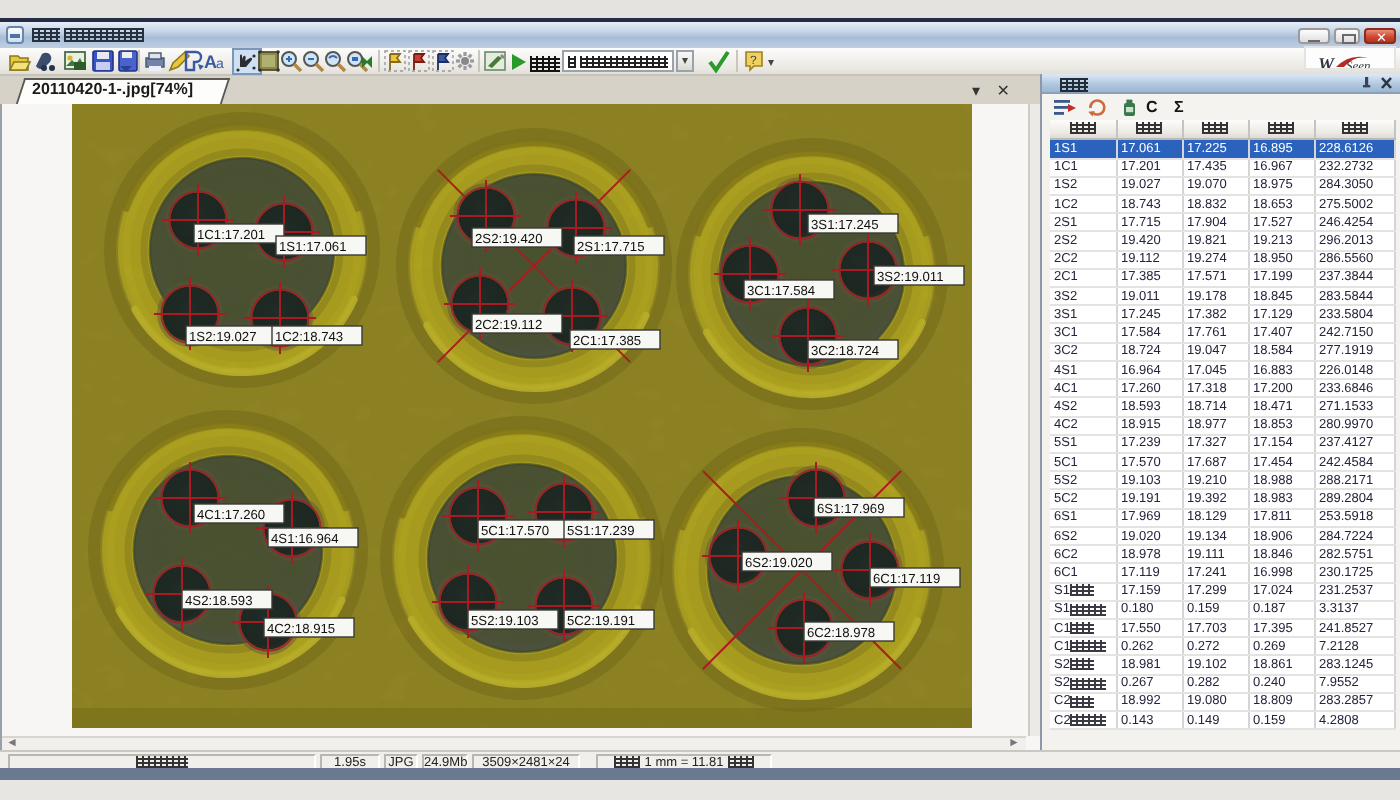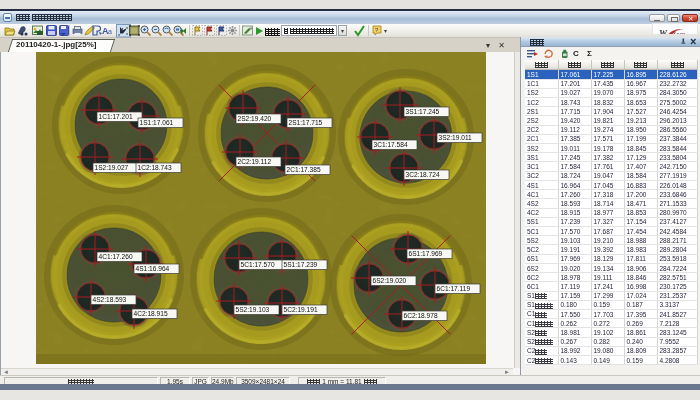--- a/index.html
+++ b/index.html
@@ -199,21 +199,21 @@
    <rect x="16" y="1" width="1" height="11" fill="#c9c6be"></rect>
    <g transform="translate(20,1)">
             <path d="M1 1 h8 v7 h-4 l-2 2 v-2 h-2 z" fill="#f0d060" stroke="#a08020" stroke-width="0.8"></path>
             <text x="3" y="7" font-size="6" fill="#444" font-family="Liberation Sans">?</text>
           </g>
    <text x="32" y="9" font-size="6" fill="#444" font-family="Liberation Sans">▾</text>
   </svg>
  </div>
  <div id="tabbar">
   <div id="tab1"></div>
-  <div id="tab1t">20110420-1-.jpg[25%]</div>
+  <div id="tab1t">20110420-1-.jpg[74%]</div>
   <div id="tabctl">▾&nbsp;✕</div>
  </div>
  <div id="canvas">
         <svg id="photo" width="450" height="312" viewBox="0 0 450 312">
 <defs>
 <radialGradient id="ring" cx="0.42" cy="0.38" r="0.62">
  <stop offset="0" stop-color="#dbd03a"></stop>
  <stop offset="0.76" stop-color="#d7cb34"></stop>
  <stop offset="0.9" stop-color="#ccbf2d"></stop>
  <stop offset="0.97" stop-color="#b7aa28"></stop>

